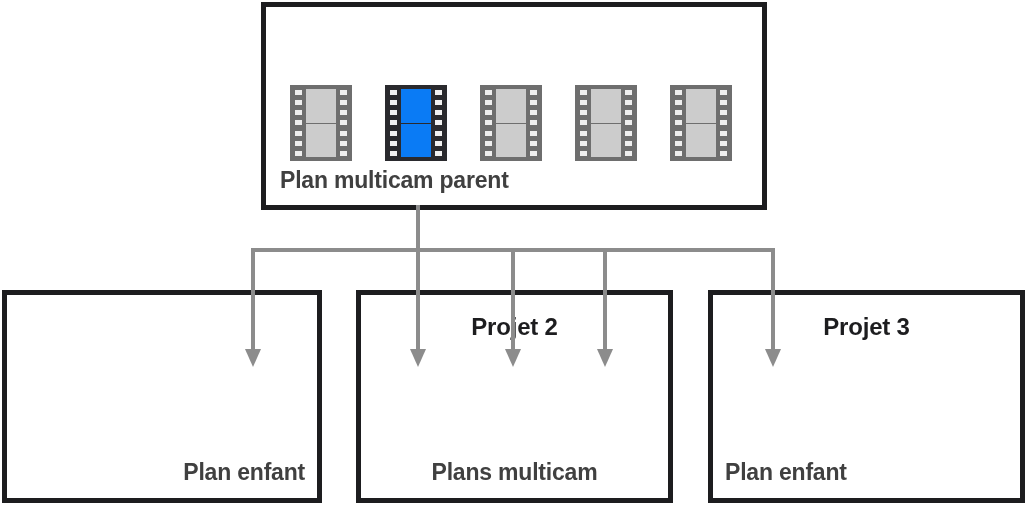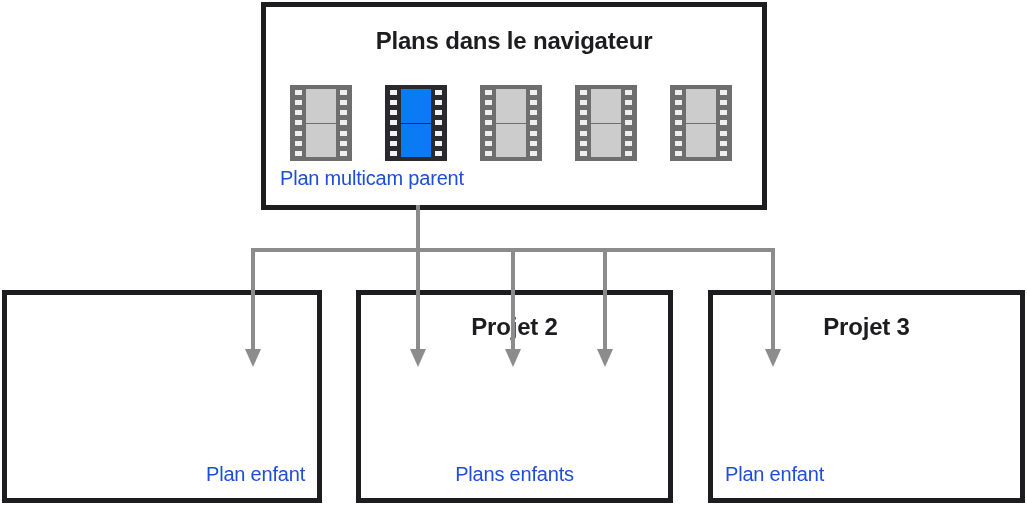--- a/index.html
+++ b/index.html
@@ -40,23 +40,23 @@
     font-size: 24px;
     font-weight: bold;
     color: #1d1d1f;
     letter-spacing: -0.2px;
   }
   #parent-box .box-title   { top: 20px; }
   .project-box .box-title  { top: 18px; }
 
   .box-caption {
     position: absolute;
-    font-size: 20px;
-    font-weight: normal;
-    color: #1d4ed8;
+    font-size: 23px;
+    font-weight: bold;
+    color: #404040;
     letter-spacing: -0.2px;
     white-space: nowrap;
   }
 
   
   #parent-caption { left: 14px; top: 160px; }
 
   
   #p1-caption { right: 12px; bottom: 12px; }
   #p2-caption { left: 0; right: 0; bottom: 12px; text-align: center; }
@@ -146,21 +146,20 @@
     height: 505px;
     pointer-events: none;
   }
 </style>
 </head>
 <body>
 
 <div id="stage">
 
   <div class="box" id="parent-box">
-    <div class="box-title">Plans dans le navigateur</div>
 
     <div class="clip-row" id="parent-row">
       <div class="clip">
         <div class="frame"></div>
         <div class="inner">
           <div class="perf">
               <i></i>
               <i></i>
               <i></i>
               <i></i>
@@ -297,21 +296,21 @@
   </div>
 
   <div class="box project-box" id="project1-box">
 
     <div class="box-caption" id="p1-caption">Plan enfant</div>
   </div>
 
   <div class="box project-box" id="project2-box">
     <div class="box-title">Projet 2</div>
 
-    <div class="box-caption" id="p2-caption">Plans enfants</div>
+    <div class="box-caption" id="p2-caption">Plans multicam</div>
   </div>
 
   <div class="box project-box" id="project3-box">
     <div class="box-title">Projet 3</div>
 
     <div class="box-caption" id="p3-caption">Plan enfant</div>
   </div>
 
   <svg id="connectors" viewBox="0 0 1027 505" xmlns="http://www.w3.org/2000/svg">
     <g stroke="#8c8c8c" stroke-width="4" fill="none" shape-rendering="crispEdges">

